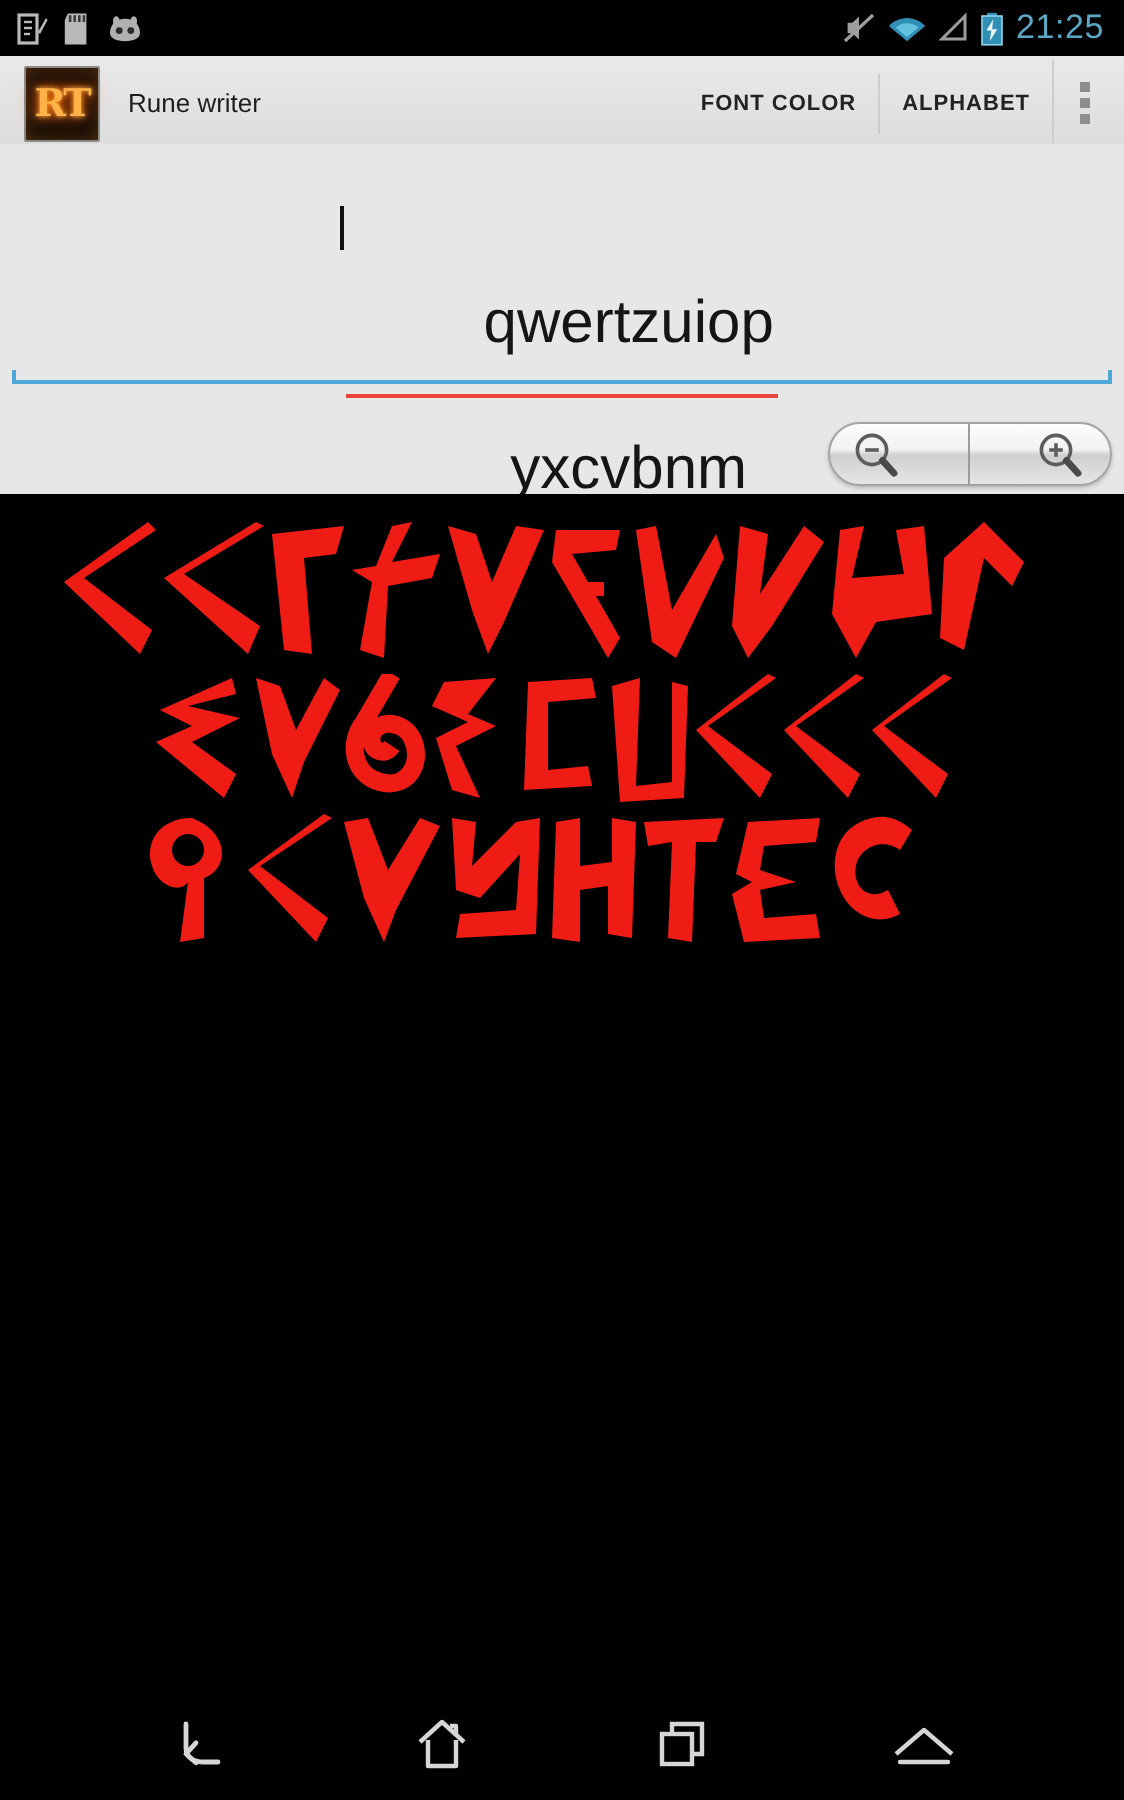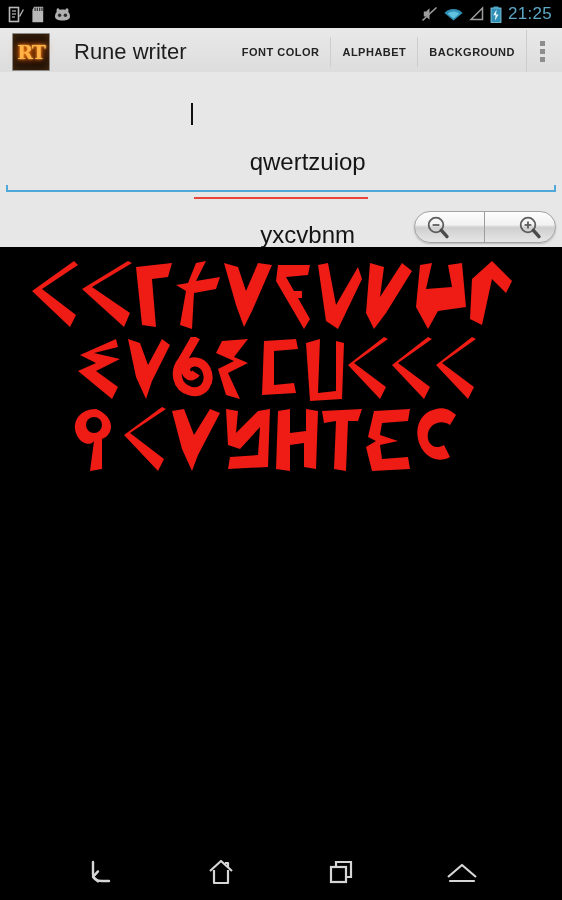--- a/index.html
+++ b/index.html
@@ -41,21 +41,21 @@
     border-radius:1px;
     box-shadow:inset 0 0 8px rgba(255,140,20,0.28);
   }
   .app-icon span {
     font-family:"DejaVu Serif", serif;
     font-weight:bold; font-size:19px;
     color:#ffb347; letter-spacing:-1px;
     text-shadow:0 0 5px #ff7a00, 0 0 11px #ff5400, 0 0 2px #ffe0a0;
   }
   .app-title {
-    margin-left:24px; font-size:22px; color:#1d1d1d; font-weight:400;
+    margin-left:14px; font-size:13px; color:#1d1d1d; font-weight:400;
   }
   .ab-actions { margin-left:auto; display:flex; align-items:center; height:44px; }
   .ab-item {
     font-size:11px; font-weight:bold; letter-spacing:0.5px;
     color:#232323; padding:0 11px;
     height:30px; line-height:30px;
     border-left:1px solid #cdcdcd;
   }
   .ab-item:first-child { border-left:none; }
   .overflow {
@@ -69,21 +69,21 @@
   .inputpanel {
     position:absolute; top:72px; left:0; width:562px; height:175px;
     background:#e7e7e7;
   }
   .edittext {
     position:absolute; left:6px; top:22px; width:550px; height:120px;
     display:flex; flex-direction:column; align-items:center;
     padding-top:8px;
   }
   .etline {
-    position:relative; font-size:24px; color:#151515; line-height:24px;
+    position:relative; font-size:30px; color:#151515; line-height:24px;
     padding:0 2px 1px 2px; white-space:pre;
   }
   .etline::after {
     content:""; position:absolute; left:0; right:0; bottom:0;
     height:2px; background:#e8453c;
   }
   .caret {
     position:absolute; left:-3px; top:1px; width:2px; height:22px;
     background:#111;
   }
@@ -178,21 +178,20 @@
   </div>
 
   <div class="actionbar">
     <div class="app-icon">
       <span>RT</span>
     </div>
     <div class="app-title">Rune writer</div>
     <div class="ab-actions">
       <div class="ab-item">FONT COLOR</div>
       <div class="ab-item">ALPHABET</div>
-      <div class="ab-item">BACKGROUND</div>
       <div class="overflow">
         <div class="odot"></div>
         <div class="odot"></div>
         <div class="odot"></div>
       </div>
     </div>
   </div>
 
   <div class="inputpanel">
     <div class="edittext" aria-placeholder="Type text here">

